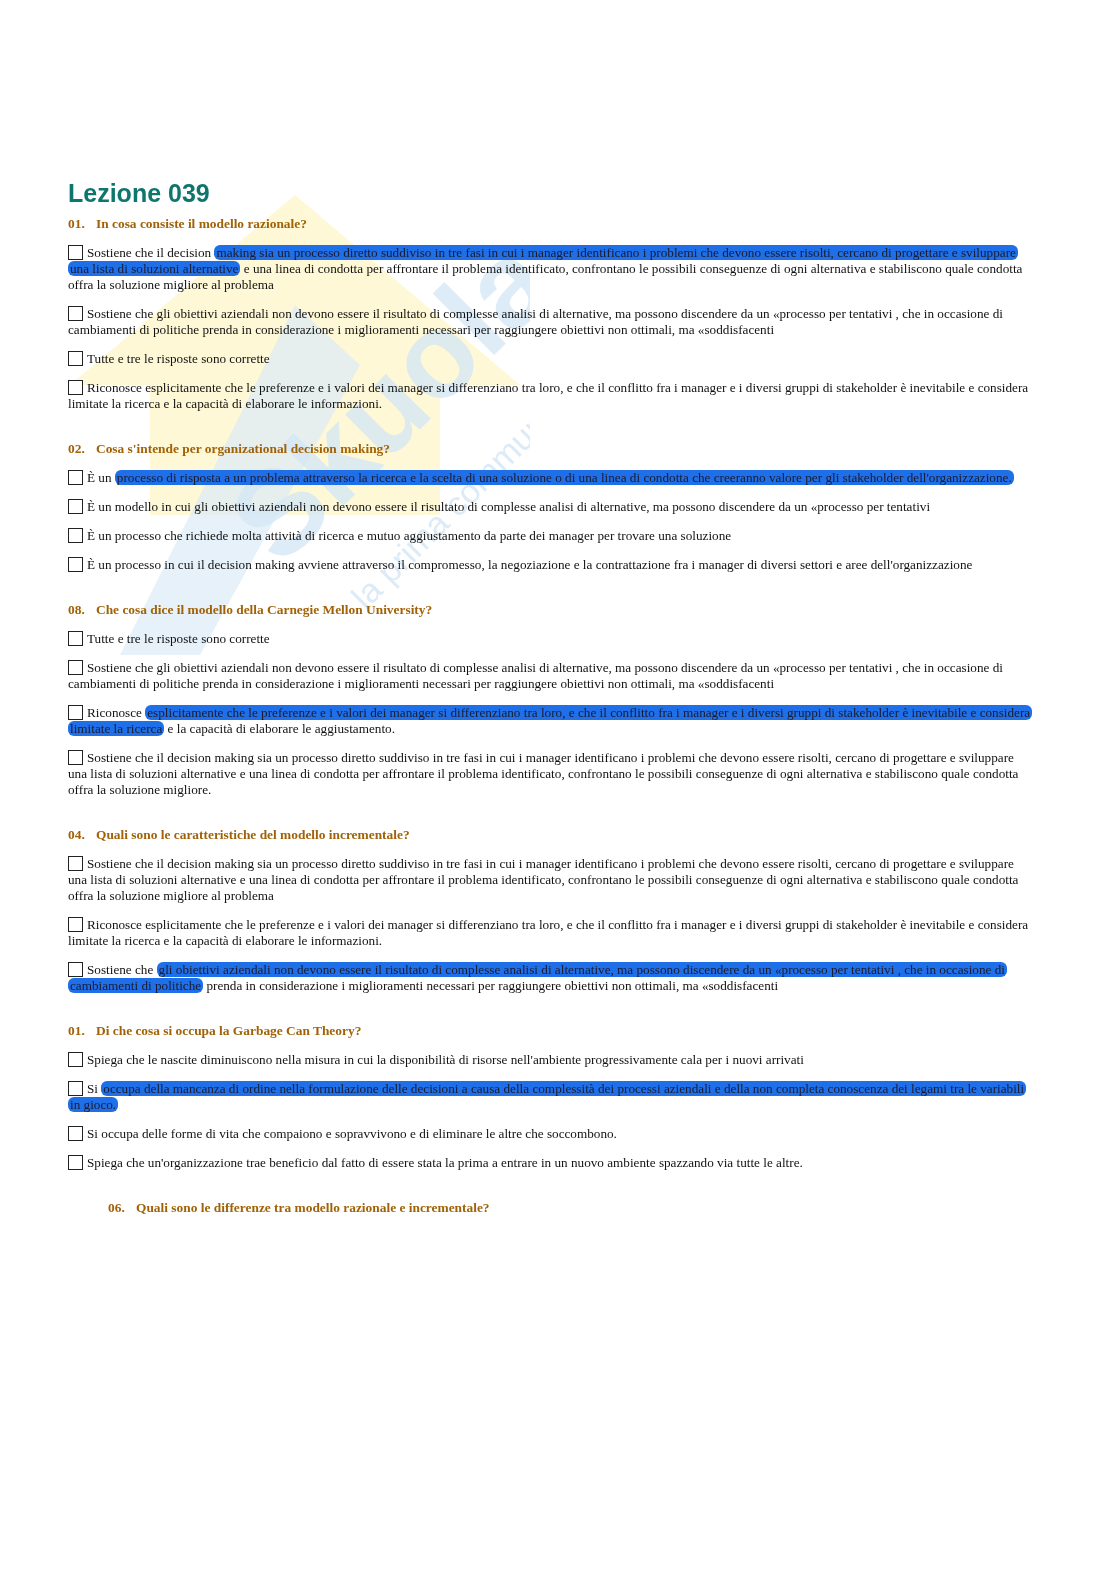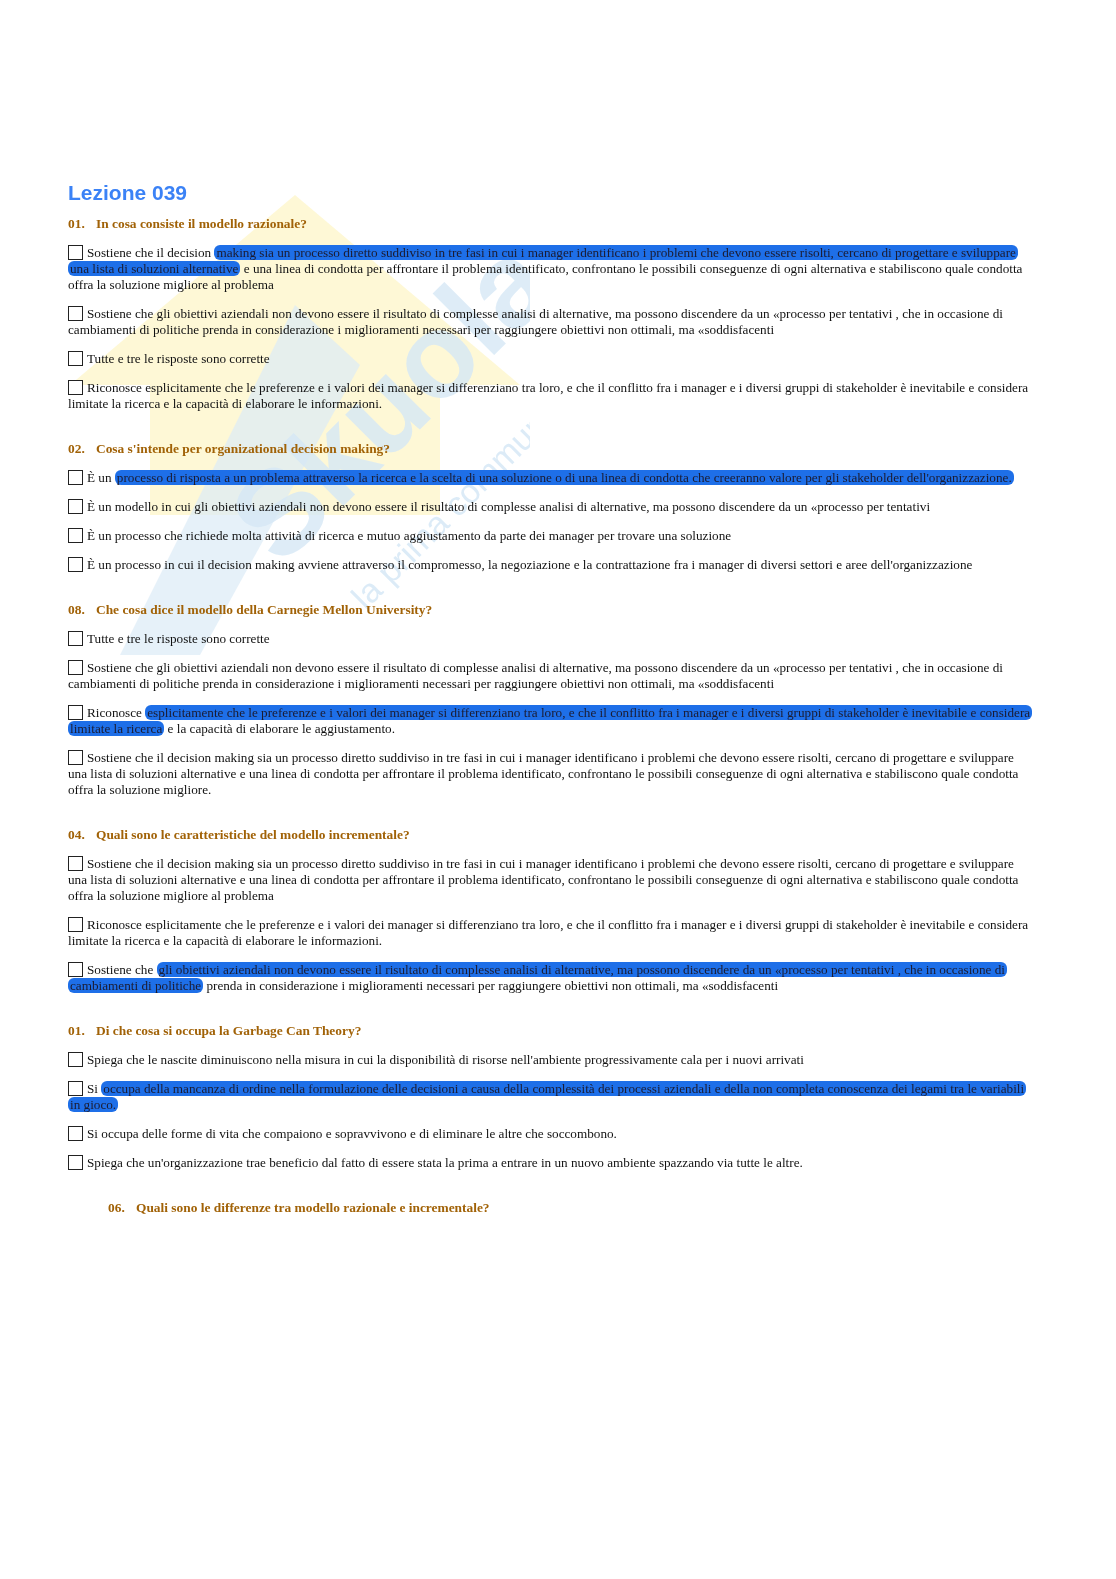--- a/index.html
+++ b/index.html
@@ -1,22 +1,22 @@
 <!DOCTYPE html>
 <html><head>
 <meta charset="utf-8">
 <style>
   html, body { margin: 0; padding: 0; background: #ffffff; }
   body { width: 1116px; height: 1579px; position: relative; overflow: hidden; }
   .page { position: absolute; left: 0; top: 0; width: 1116px; height: 1579px; background: #fff; }
   .watermark { position: absolute; left: 60px; top: 185px; width: 470px; height: 470px; pointer-events: none; }
   .content { position: absolute; left: 68px; top: 180px; width: 980px;
     font-family: "Liberation Serif", "DejaVu Serif", serif; color: #111; font-size: 13.2px; line-height: 16px; }
-  .lesson-title { font-family: "Liberation Sans", "DejaVu Sans", sans-serif; font-weight: bold; font-size: 21px;
-    line-height: 26px; margin: 0 0 10px 0; color: #3b82f6; }
+  .lesson-title { font-family: "Liberation Sans", "DejaVu Sans", sans-serif; font-weight: bold; font-size: 25px;
+    line-height: 26px; margin: 0 0 10px 0; color: #0f766e; }
   .question { margin-top: 0; }
   .q-title { font-weight: bold; font-size: 13.4px; margin: 0 0 13px 0; color: #a16207; }
   .q-title .num { display: inline-block; width: 28px; }
   .option { position: relative; margin: 0 16px 13px 0; padding-left: 0; }
   .option .box { display: inline-block; width: 15px; height: 15px; border: 1.5px solid #222; box-sizing: border-box;
     vertical-align: -3px; margin-right: 4px; background: #fff; cursor: pointer; }
   .hl { background: #1e6fe8; border-radius: 6px; color: #1b1b30; padding: 0 2px; box-decoration-break: clone; -webkit-box-decoration-break: clone; }
   .gap-xl { height: 16px; }
   .open-q { margin-bottom: 32px; margin-left: 40px; }
 </style>

